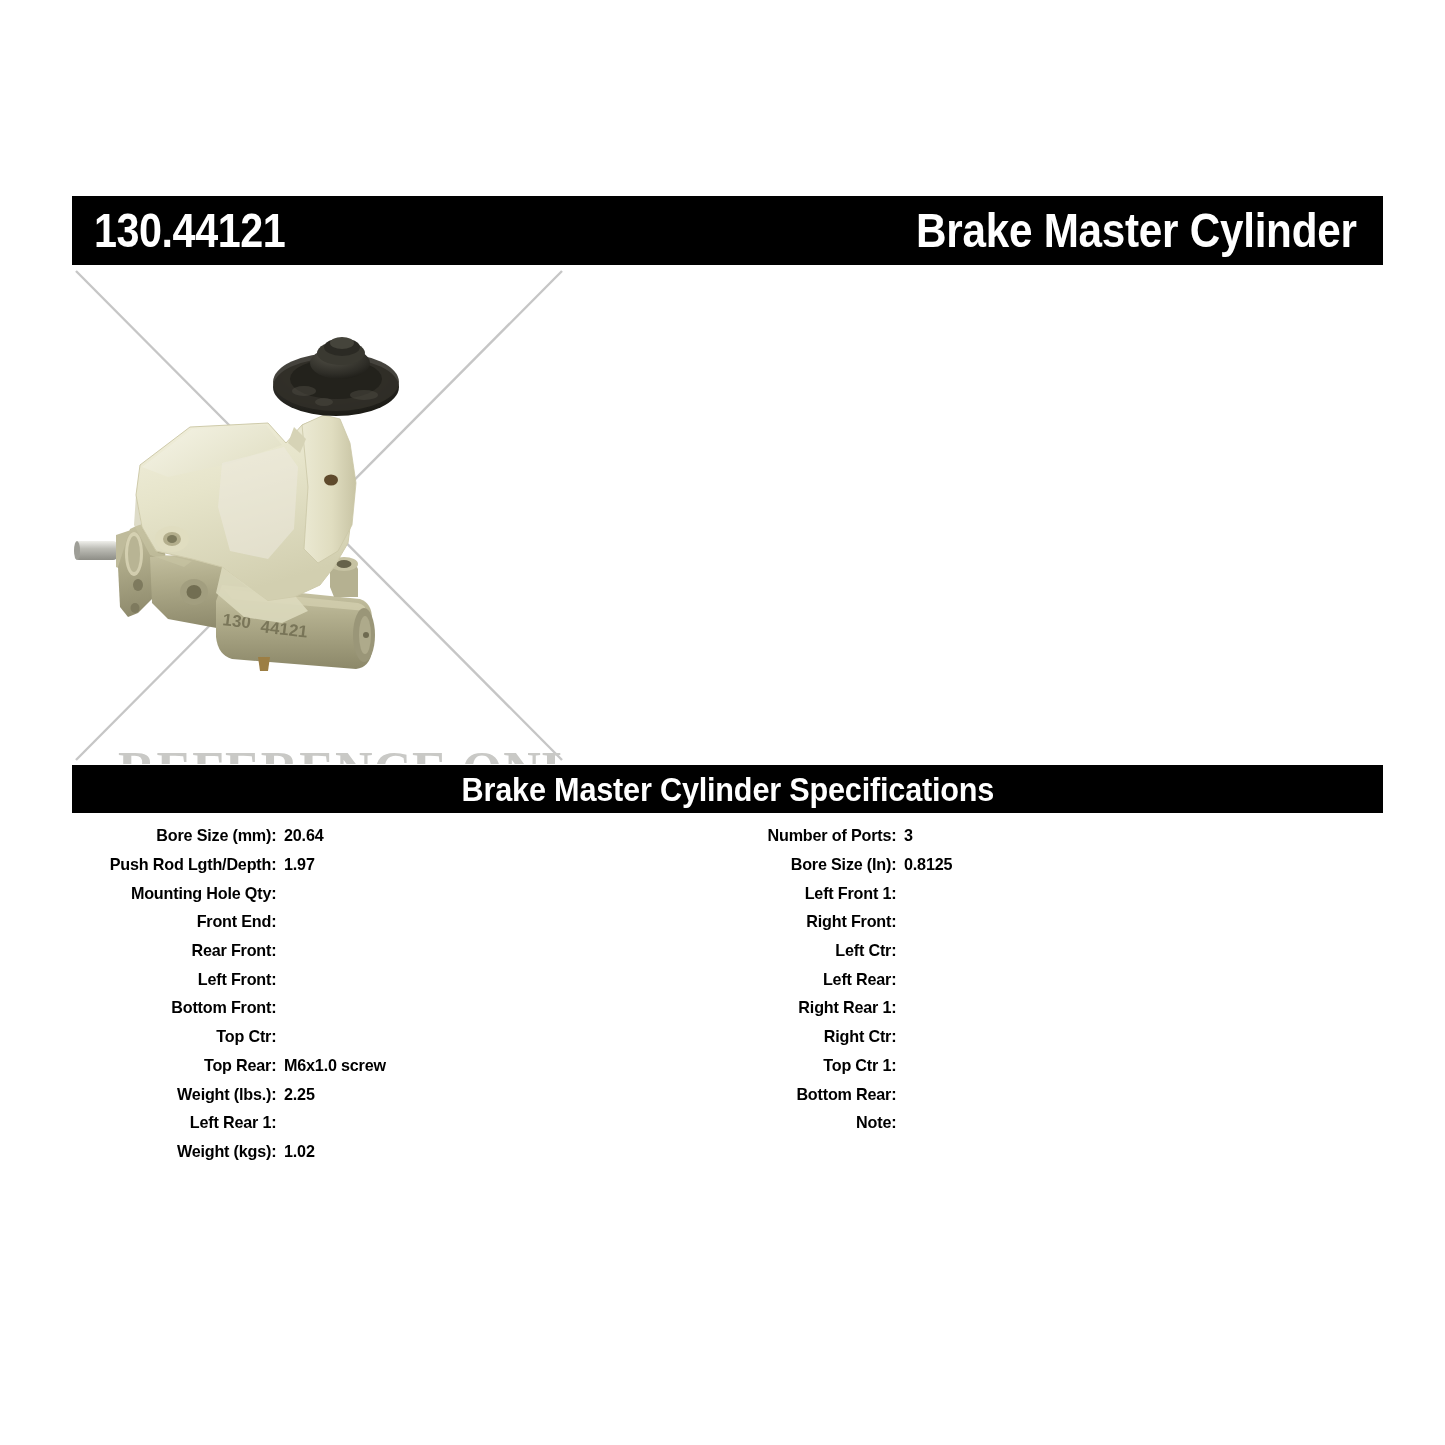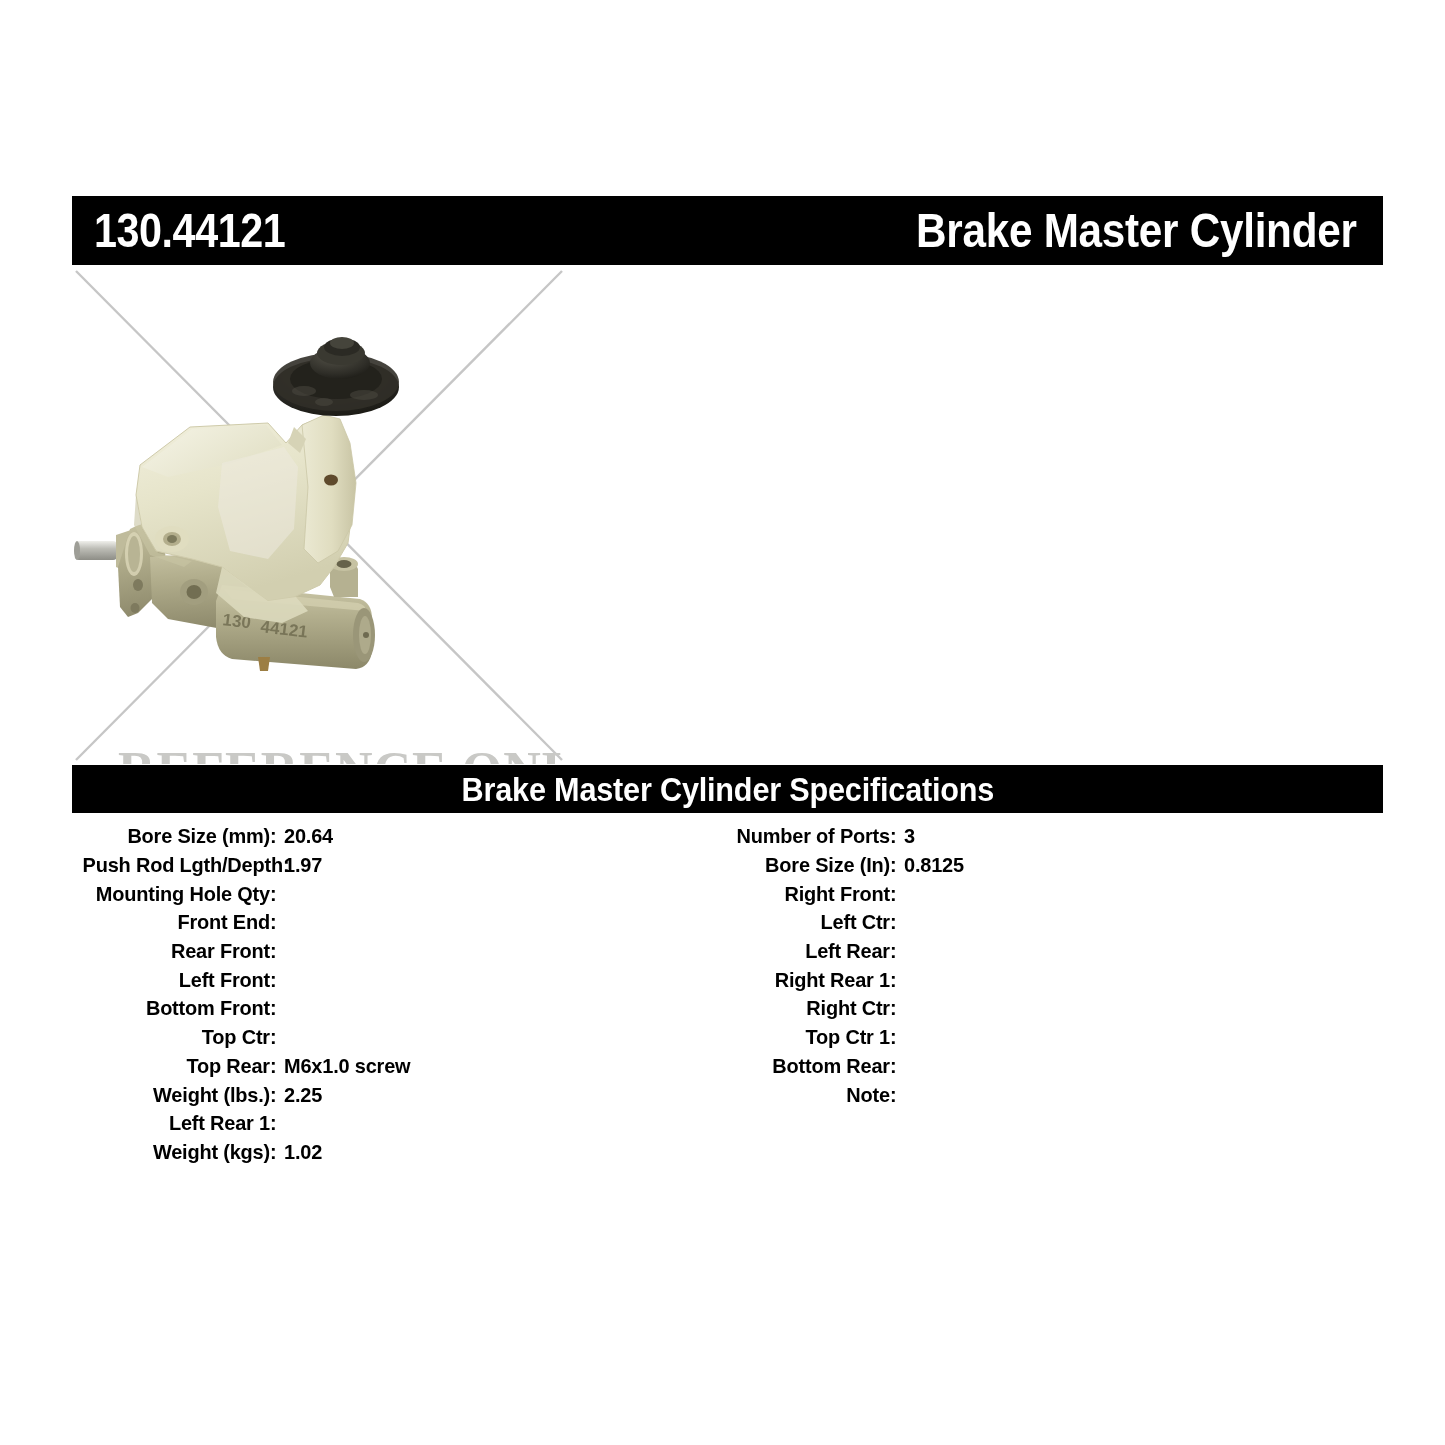--- a/index.html
+++ b/index.html
@@ -117,21 +117,21 @@
     position: absolute;
     top: 0;
   }
   .spec-col-left  { left: 0px;   width: 620px; }
   .spec-col-right { left: 620px; width: 620px; }
 
   .spec-row {
     display: flex;
     height: 28.7px;
     align-items: center;
-    font-size: 21px;
+    font-size: 17px;
     font-weight: bold;
     color: #000000;
     white-space: nowrap;
   }
   .spec-label {
     width: 212px;
     text-align: right;
     padding-right: 8px;
     box-sizing: border-box;
     letter-spacing: -0.2px;
@@ -351,20 +351,24 @@
   <div class="spec-col spec-col-right" id="specRight">
       <div class="spec-row">
         <div class="spec-label">Number of Ports:</div>
         <div class="spec-value">3</div>
       </div>
       <div class="spec-row">
         <div class="spec-label">Bore Size (In):</div>
         <div class="spec-value">0.8125</div>
       </div>
       <div class="spec-row">
+        <div class="spec-label">Left Front 1:</div>
+        <div class="spec-value"></div>
+      </div>
+      <div class="spec-row">
         <div class="spec-label">Right Front:</div>
         <div class="spec-value"></div>
       </div>
       <div class="spec-row">
         <div class="spec-label">Left Ctr:</div>
         <div class="spec-value"></div>
       </div>
       <div class="spec-row">
         <div class="spec-label">Left Rear:</div>
         <div class="spec-value"></div>

